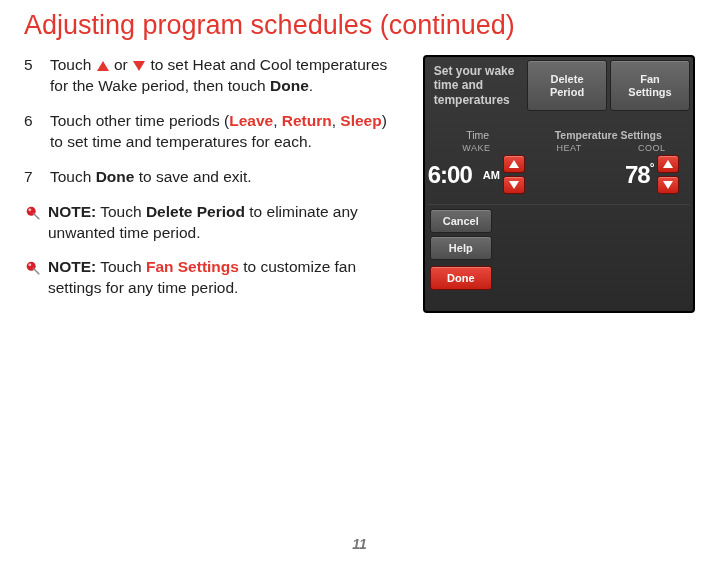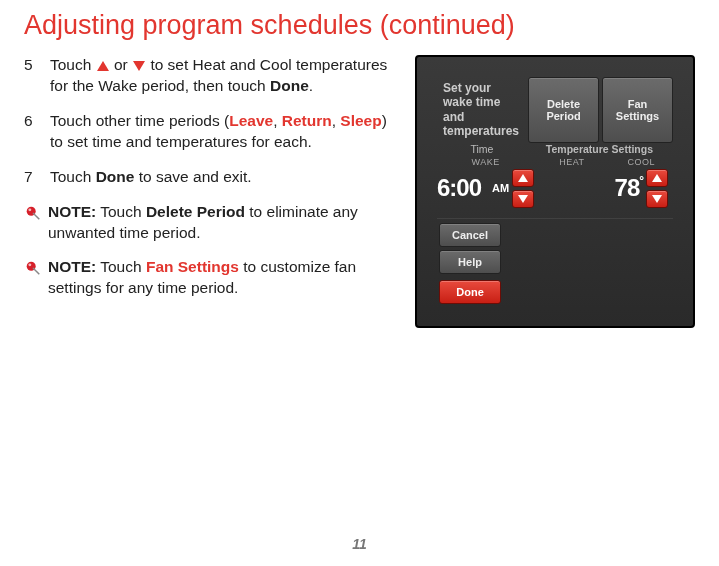--- a/index.html
+++ b/index.html
@@ -69,21 +69,21 @@
       font-weight: bold;
       font-size: 14px;
       color: #777;
     }
     
     .thermostat {
       width: 280px;
       background: linear-gradient(#3a3a3a, #2a2a2a);
       border: 2px solid #000;
       border-radius: 4px;
-      padding: 20px;
+      padding: 3px;
       color: #d9d9d9;
       font-size: 11px;
     }
     .t-row { display: flex; gap: 3px; }
     .t-header {
       font-weight: bold;
       font-size: 12px;
       line-height: 1.2;
       padding: 4px 6px;
       text-align: center;
@@ -103,21 +103,21 @@
       font-size: 11px;
       line-height: 1.1;
       color: #eee;
       display: flex;
       flex-direction: column;
       justify-content: center;
       box-shadow: inset 0 1px 0 rgba(255,255,255,.15);
     }
     .header-btn { width: 80px; }
     .labels-row {
-      margin-top: 0;
+      margin-top: 18px;
       font-size: 10.5px;
       color: #bbb;
       padding: 0 2px;
     }
     .labels-row .lbl-time { flex: 1.2; text-align: center; }
     .labels-row .lbl-temp { flex: 2; text-align: center; font-weight: bold; }
     .main-row { margin-top: 2px; gap: 6px; align-items: stretch; }
     .col-block {
       flex: 1;
       text-align: center;

